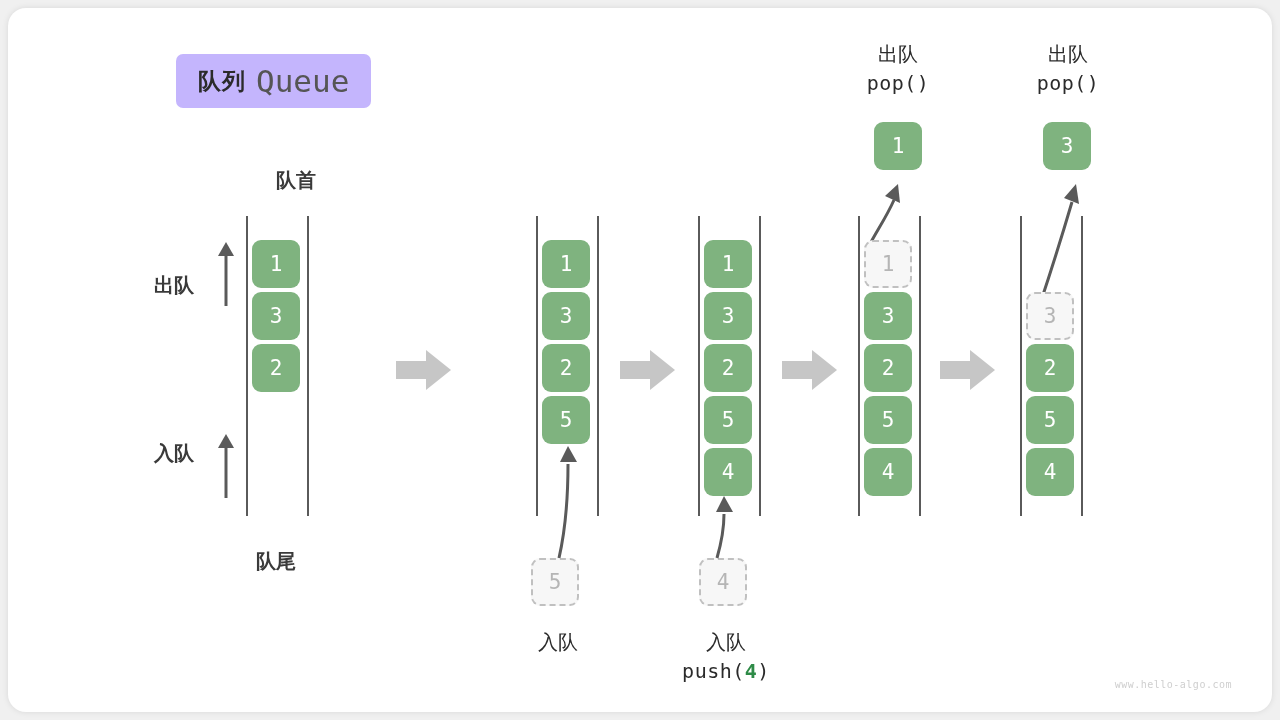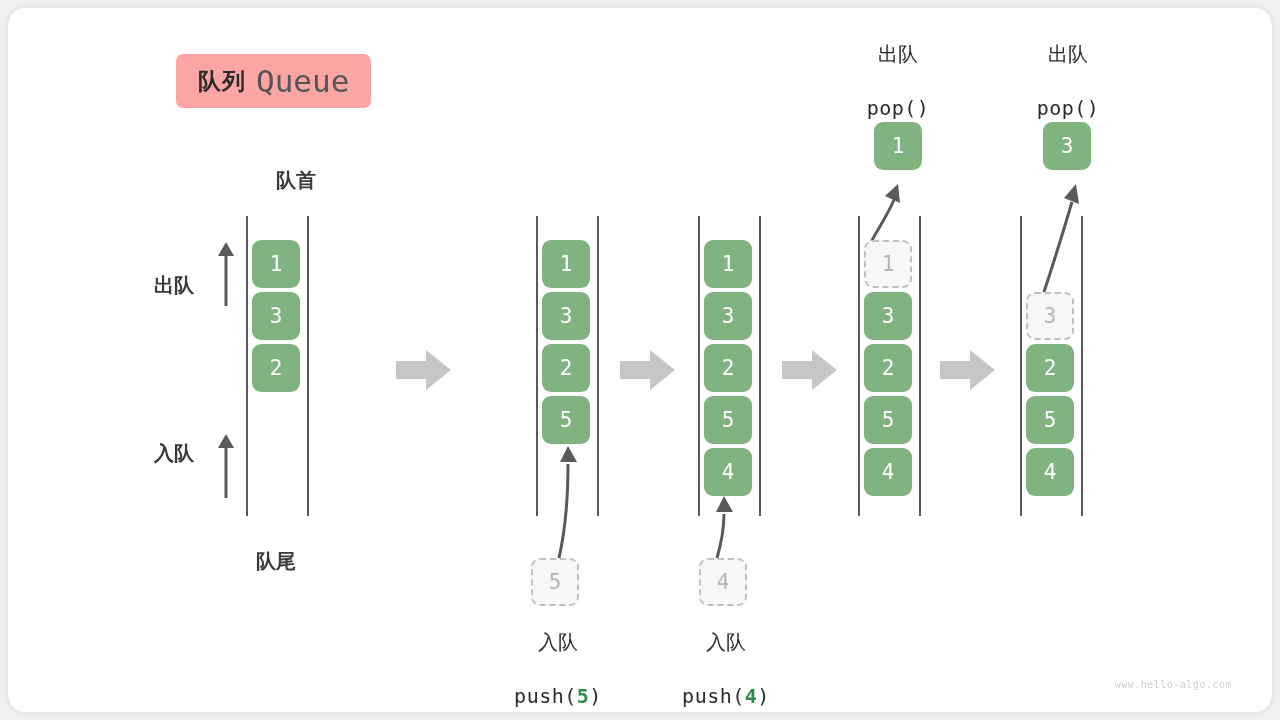--- a/index.html
+++ b/index.html
@@ -26,21 +26,21 @@
     overflow: hidden;
   }
 
   
   .title-badge {
     position: absolute;
     left: 168px; top: 46px;
     height: 54px;
     padding: 0 22px;
     display: flex; align-items: center; gap: 10px;
-    background: #fca5a5;
+    background: #c4b5fd;
     border-radius: 7px;
   }
   .title-cn {
     font-size: 23px; font-weight: bold; color: #2b2b2b;
     letter-spacing: 1px;
   }
   .title-en {
     font-size: 31px; color: #555555;
     font-family: "DejaVu Sans Mono", "Liberation Mono", monospace;
   }
@@ -67,21 +67,20 @@
   }
   .op-caption .cn {
     display: block;
     font-size: 20px; color: #2b2b2b;
   }
   .op-caption .code {
     display: block;
     font-size: 20px; color: #2b2b2b;
     font-family: "DejaVu Sans Mono", "Liberation Mono", monospace;
     letter-spacing: 0.5px;
-    margin-top: 25px;
   }
   .op-caption .code .val { color: #2e8b47; font-weight: bold; }
 
   
   .rail {
     position: absolute;
     width: 2px;
     background: #5a5a5a;
   }
 
@@ -171,21 +170,20 @@
     <div class="node" style="left:534px; top:388px;">5</div>
 
     <div class="node ghost" style="left:523px; top:550px;">5</div>
     <svg class="curve-arrow" style="left:530px; top:432px;" width="50" height="122" viewBox="0 0 50 122">
       <path d="M 21,118 C 26,96 30,70 30,24" stroke="#5a5a5a" stroke-width="3" fill="none"></path>
       <polygon points="30,6 22,22 39,22" fill="#5a5a5a"></polygon>
     </svg>
 
     <div class="op-caption" style="left:440px; top:620px; width:220px;">
       <span class="cn">入队</span>
-      <span class="code"><span>push(</span><span class="val">5</span><span>)</span></span>
     </div>
 
     <svg class="step-arrow" style="left:612px; top:340px;" width="56" height="44" viewBox="0 0 56 44">
       <polygon points="0,13 30,13 30,2 55,22 30,42 30,31 0,31" fill="#c6c6c6"></polygon>
     </svg>
 
     <div class="rail" style="left:690px; top:208px; height:300px;"></div>
     <div class="rail" style="left:751px; top:208px; height:300px;"></div>
     <div class="node" style="left:696px; top:232px;">1</div>
     <div class="node" style="left:696px; top:284px;">3</div>

